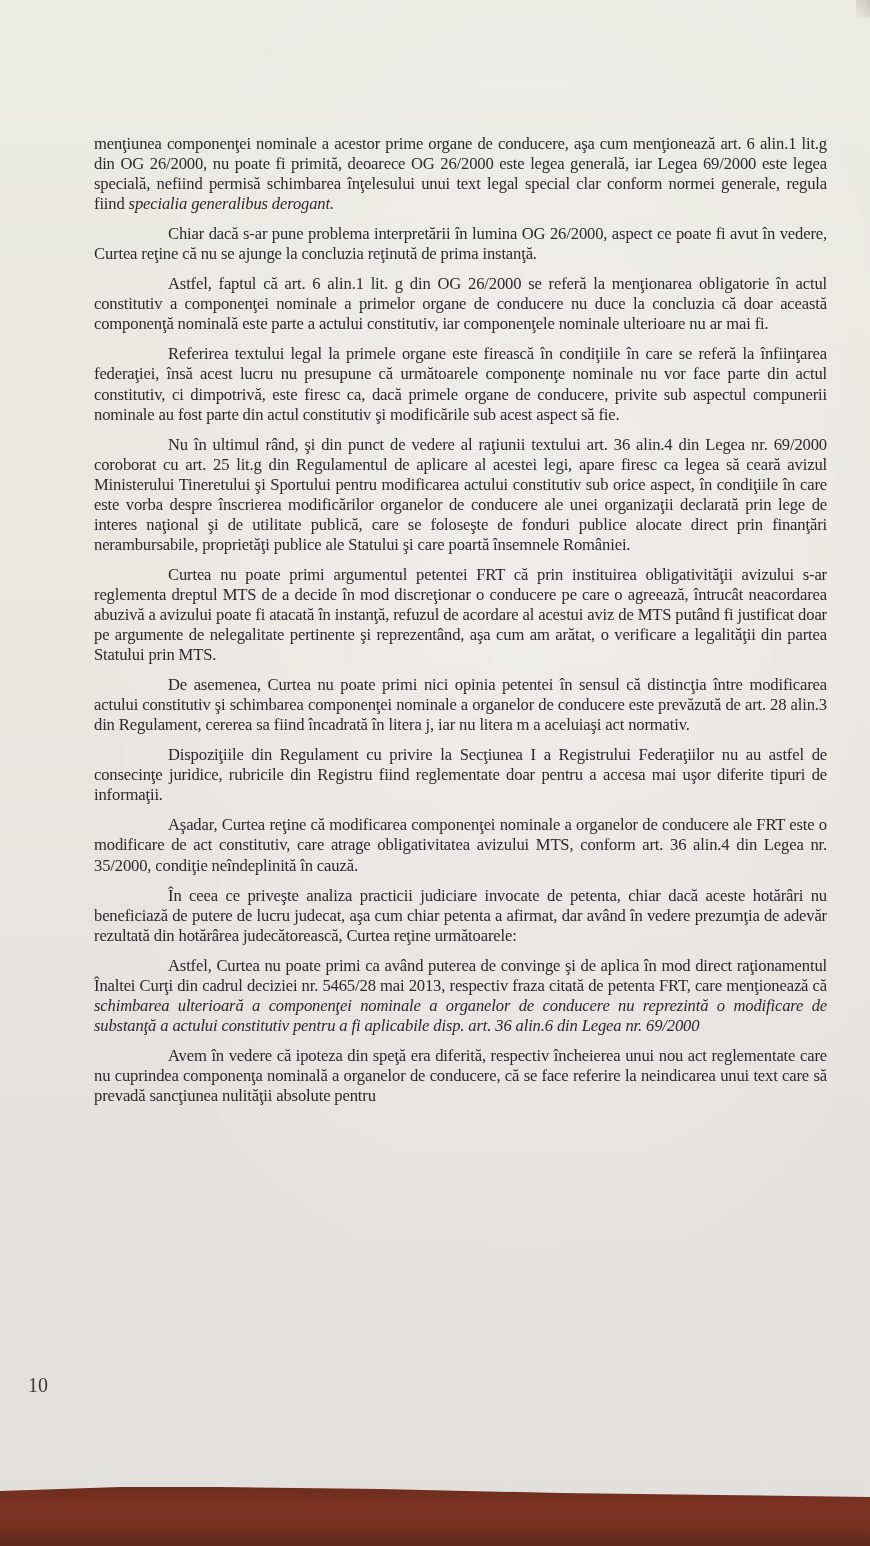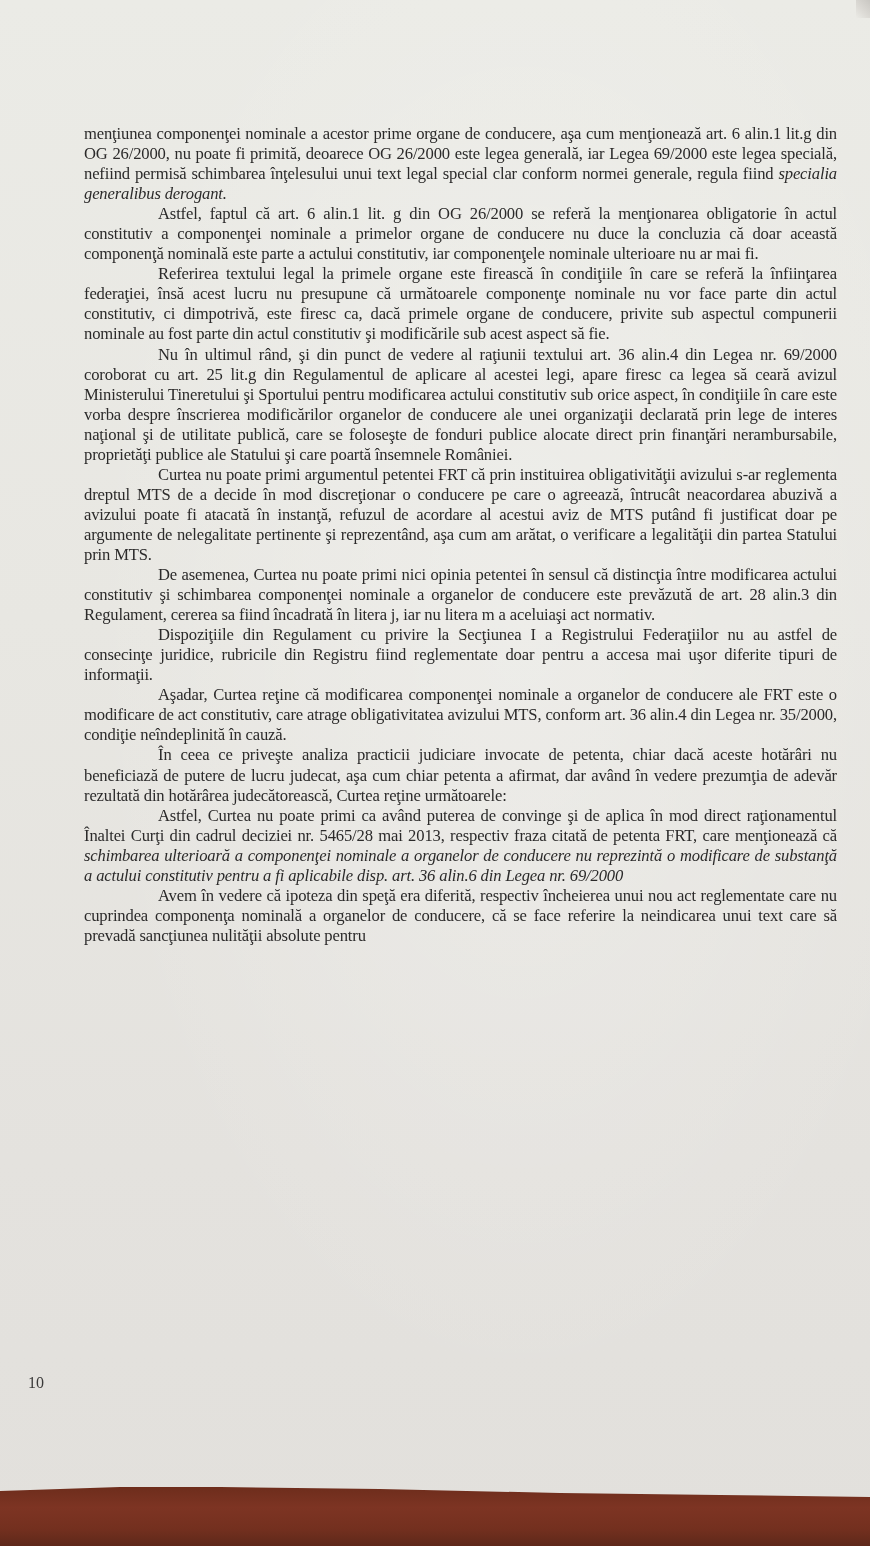--- a/index.html
+++ b/index.html
@@ -54,48 +54,49 @@
     width: 753px;
     font-family: "Liberation Serif", serif;
     font-size: 16.6px;
     line-height: 20.05px;
     color: #2b2a2a;
     text-align: justify;
     letter-spacing: -0.15px;
     filter: blur(0.35px);
   }
   .text-block p {
-    margin: 0;
+    margin: 10px;
     text-indent: 0;
   }
   .text-block p.indent {
     text-indent: 74px;
   }
   .text-block .it {
     font-style: italic;
   }
   .page-number {
     position: absolute;
     left: 28px;
     top: 1374px;
     font-family: "Liberation Serif", serif;
-    font-size: 16px;
+    font-size: 20px;
     color: #3a3939;
     filter: blur(0.4px);
   }
 </style>
 </head>
 <body>
 
 <div class="paper"></div>
 <div class="paper-shade"></div>
 <div class="corner-curl"></div>
 
 <div class="text-block">
   <p><span>menţiunea componenţei nominale a acestor prime organe de conducere, aşa cum menţionează art. 6 alin.1 lit.g din OG 26/2000, nu poate fi primită, deoarece OG 26/2000 este legea generală, iar Legea 69/2000 este legea specială, nefiind permisă schimbarea înţelesului unui text legal special clar conform normei generale, regula fiind </span><span class="it">specialia generalibus derogant.</span></p>
+  <p class="indent"><span>Chiar dacă s-ar pune problema interpretării în lumina OG 26/2000, aspect ce poate fi avut în vedere, Curtea reţine că nu se ajunge la concluzia reţinută de prima instanţă.</span></p>
   <p class="indent"><span>Astfel, faptul că art. 6 alin.1 lit. g din OG 26/2000 se referă la menţionarea obligatorie în actul constitutiv a  componenţei nominale a primelor organe de conducere nu duce la concluzia că doar această componenţă nominală este parte a actului constitutiv, iar componenţele nominale ulterioare nu ar mai fi.</span></p>
   <p class="indent"><span>Referirea textului legal la primele organe este firească în condiţiile în care se referă la înfiinţarea federaţiei, însă acest lucru nu presupune că următoarele componenţe nominale nu vor face parte din actul constitutiv, ci dimpotrivă, este firesc ca, dacă primele organe de conducere, privite sub aspectul compunerii nominale au fost parte din actul constitutiv şi modificările sub acest aspect să fie.</span></p>
   <p class="indent"><span>Nu în ultimul rând, şi din punct de vedere al raţiunii textului art. 36 alin.4 din Legea nr. 69/2000 coroborat cu art. 25 lit.g din Regulamentul de aplicare al acestei legi, apare firesc ca legea să ceară avizul Ministerului Tineretului şi Sportului pentru modificarea actului constitutiv sub orice aspect, în condiţiile în care este vorba despre înscrierea modificărilor organelor de conducere ale unei organizaţii declarată prin lege de interes naţional şi de utilitate publică, care se foloseşte de fonduri publice alocate direct prin finanţări nerambursabile, proprietăţi publice ale Statului şi care poartă însemnele României.</span></p>
   <p class="indent"><span>Curtea nu poate primi argumentul petentei FRT că prin instituirea obligativităţii avizului s-ar reglementa dreptul MTS de a decide în mod discreţionar o conducere pe care o agreează, întrucât neacordarea abuzivă a avizului poate fi atacată în instanţă, refuzul de acordare al acestui aviz de MTS putând fi justificat doar pe argumente de nelegalitate pertinente şi reprezentând, aşa cum am arătat, o verificare a legalităţii din partea Statului prin MTS.</span></p>
   <p class="indent"><span>De asemenea, Curtea nu poate primi nici opinia petentei în sensul că distincţia între modificarea actului constitutiv şi schimbarea componenţei nominale a organelor de conducere este prevăzută de art. 28 alin.3 din Regulament, cererea sa fiind încadrată în litera j, iar nu litera m a aceluiaşi act normativ.</span></p>
   <p class="indent"><span>Dispoziţiile din Regulament cu privire la Secţiunea I a Registrului Federaţiilor nu au astfel de consecinţe juridice, rubricile din Registru fiind reglementate doar pentru a accesa mai uşor diferite tipuri de informaţii.</span></p>
   <p class="indent"><span>Aşadar, Curtea reţine că modificarea componenţei nominale a organelor de conducere ale FRT este o modificare de act constitutiv, care atrage obligativitatea avizului MTS, conform art. 36 alin.4 din Legea nr. 35/2000, condiţie neîndeplinită în cauză.</span></p>
   <p class="indent"><span>În ceea ce priveşte analiza practicii judiciare invocate de petenta, chiar dacă aceste hotărâri nu beneficiază de putere de lucru judecat, aşa cum chiar petenta a afirmat, dar având în vedere prezumţia de adevăr rezultată din hotărârea judecătorească, Curtea reţine următoarele:</span></p>
   <p class="indent"><span>Astfel, Curtea nu poate primi ca având puterea de convinge şi de aplica în mod direct raţionamentul Înaltei Curţi din cadrul deciziei nr. 5465/28 mai 2013, respectiv fraza citată de petenta FRT, care menţionează că </span><span class="it">schimbarea ulterioară a componenţei nominale a organelor de conducere nu reprezintă o modificare de substanţă a actului constitutiv pentru a fi aplicabile disp. art. 36 alin.6 din Legea nr. 69/2000</span></p>
   <p class="indent"><span>Avem în vedere că ipoteza din speţă era diferită, respectiv încheierea unui nou act reglementate care nu cuprindea componenţa nominală a  organelor de conducere, că se face referire la neindicarea unui text care să prevadă sancţiunea nulităţii absolute pentru</span></p>

